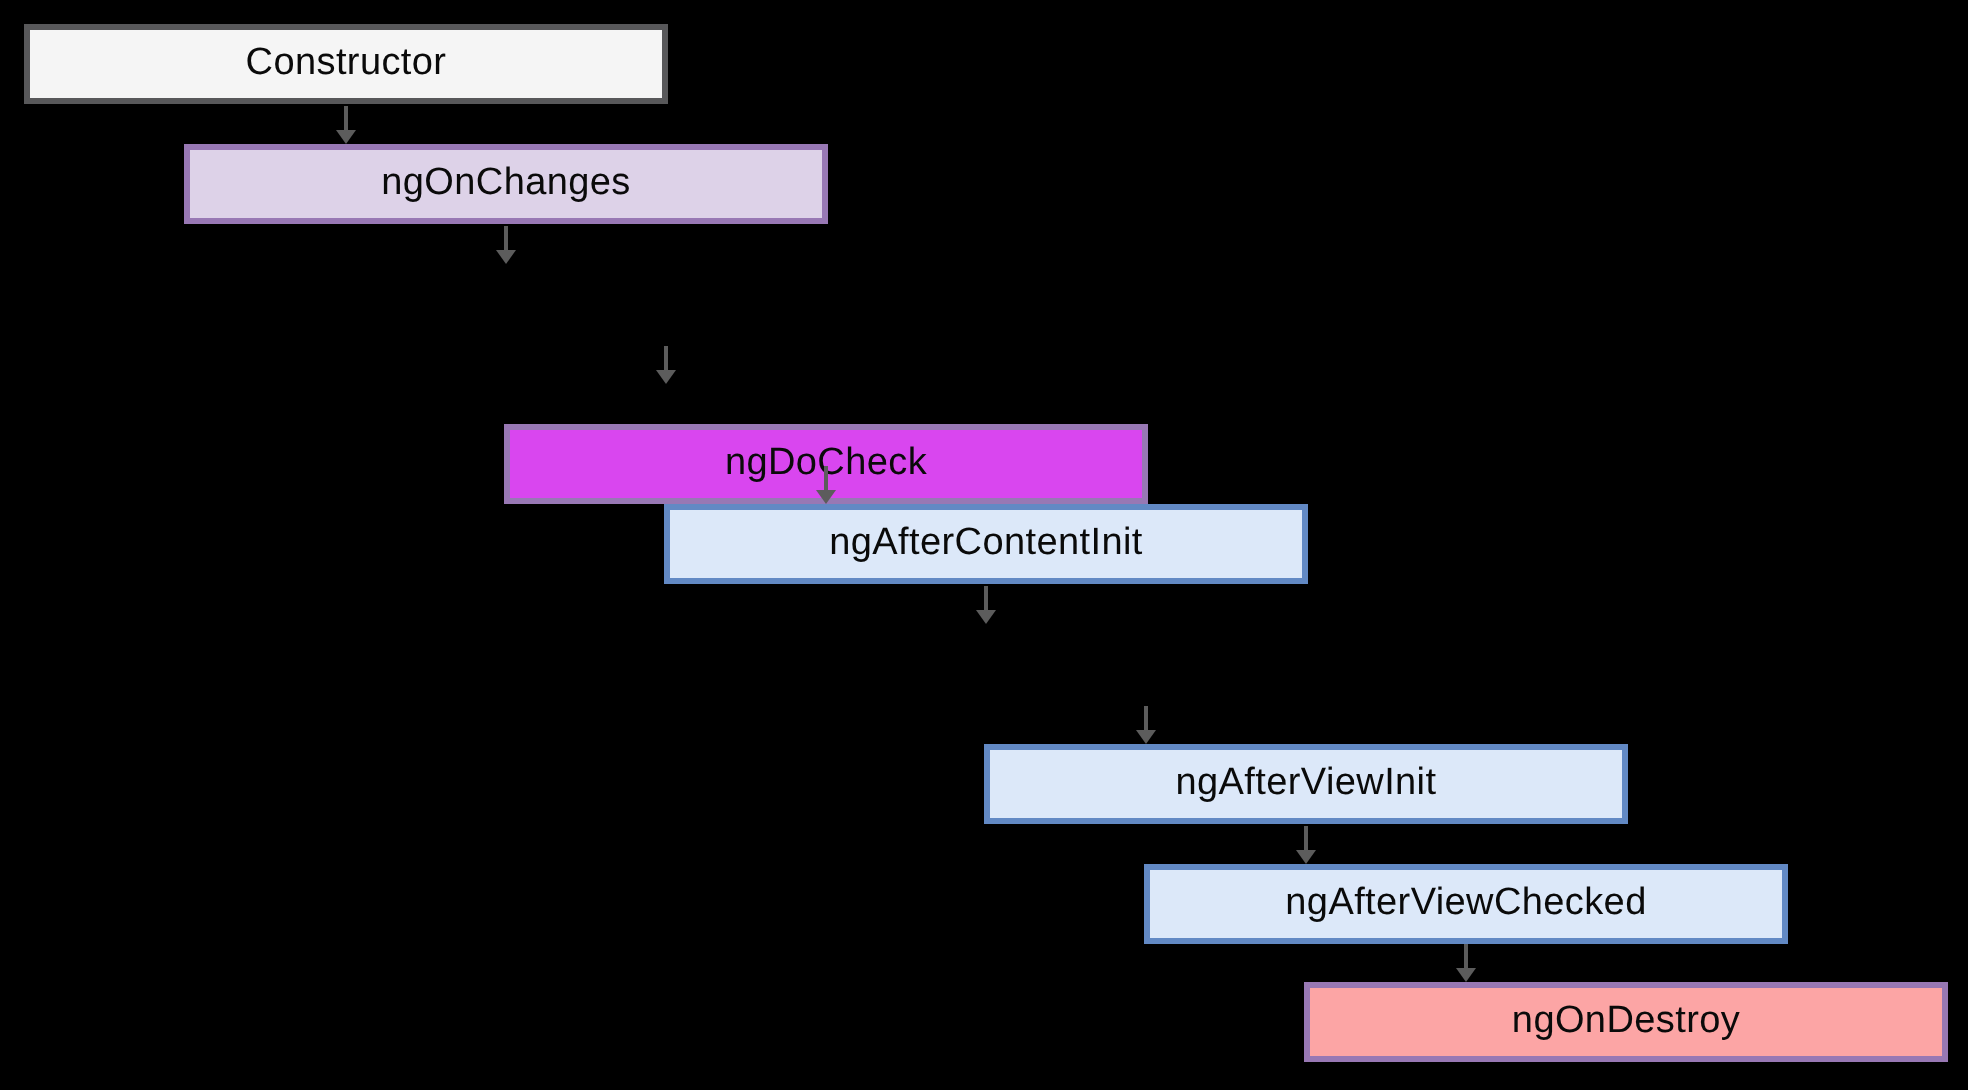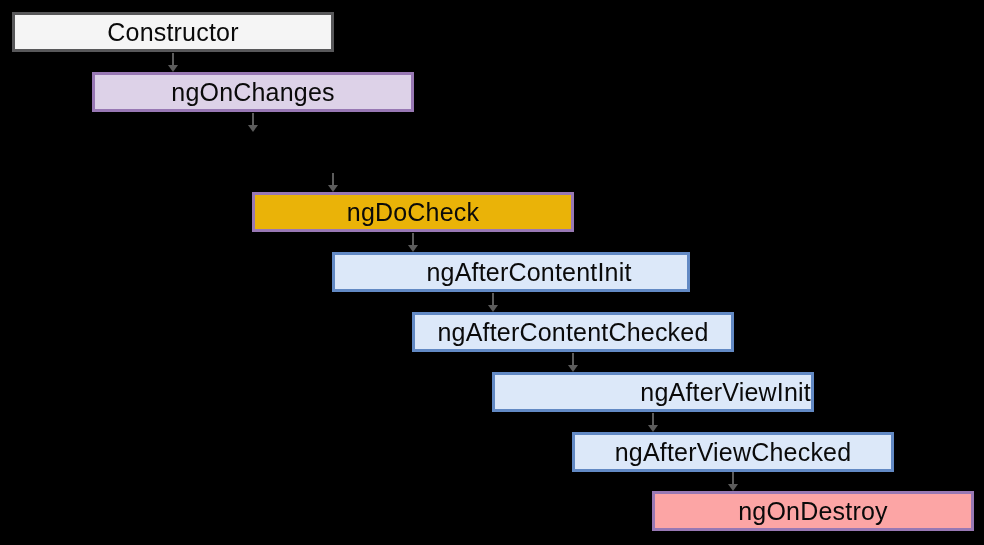--- a/index.html
+++ b/index.html
@@ -17,21 +17,21 @@
   }
   .stage {
     position: absolute;
     width: 316px;
     height: 34px;
     border: 3px solid #888888;
     background: #eeeeee;
     display: flex;
     align-items: center;
     justify-content: center;
-    font-size: 25px;
+    font-size: 19px;
     color: #0a0a0a;
     letter-spacing: 0.2px;
     box-sizing: content-box;
   }
   
   .s0 { left: 12px;  top: 12px;  }
   .s1 { left: 92px;  top: 72px;  }
   .s2 { left: 172px; top: 132px; }
   .s3 { left: 252px; top: 192px; }
   .s4 { left: 332px; top: 252px; }
@@ -77,36 +77,33 @@
   </div>
   <div class="arrow a0"></div>
 
   <div class="stage s1" style="background: rgb(221, 210, 232); border-color: rgb(152, 120, 180); justify-content: center;">
     <span>ngOnChanges</span>
   </div>
   <div class="arrow a1"></div>
 
   <div class="arrow a2"></div>
 
-  <div class="stage s3" style="background: #eab308; border-color: rgb(152, 120, 180);">
+  <div class="stage s3" style="background: #d946ef; border-color: rgb(152, 120, 180); margin-top: 20px;">
     <span>ngDoCheck</span>
   </div>
   <div class="arrow a3"></div>
 
-  <div class="stage s4" style="background: rgb(220, 232, 249); border-color: rgb(98, 137, 196); padding-left: 36px;">
+  <div class="stage s4" style="background: rgb(220, 232, 249); border-color: rgb(98, 137, 196);">
     <span>ngAfterContentInit</span>
   </div>
   <div class="arrow a4"></div>
 
-  <div class="stage s5" style="background: rgb(220, 232, 249); border-color: rgb(98, 137, 196);">
-    <span>ngAfterContentChecked</span>
-  </div>
   <div class="arrow a5"></div>
 
-  <div class="stage s6" style="background: rgb(220, 232, 249); border-color: rgb(98, 137, 196); justify-content: flex-end;">
+  <div class="stage s6" style="background: rgb(220, 232, 249); border-color: rgb(98, 137, 196);">
     <span>ngAfterViewInit</span>
   </div>
   <div class="arrow a6"></div>
 
   <div class="stage s7" style="background: rgb(220, 232, 249); border-color: rgb(98, 137, 196);">
     <span>ngAfterViewChecked</span>
   </div>
   <div class="arrow a7"></div>
 
   <div class="stage s8" style="background: #fca5a5; border-color: rgb(152, 120, 180);">

